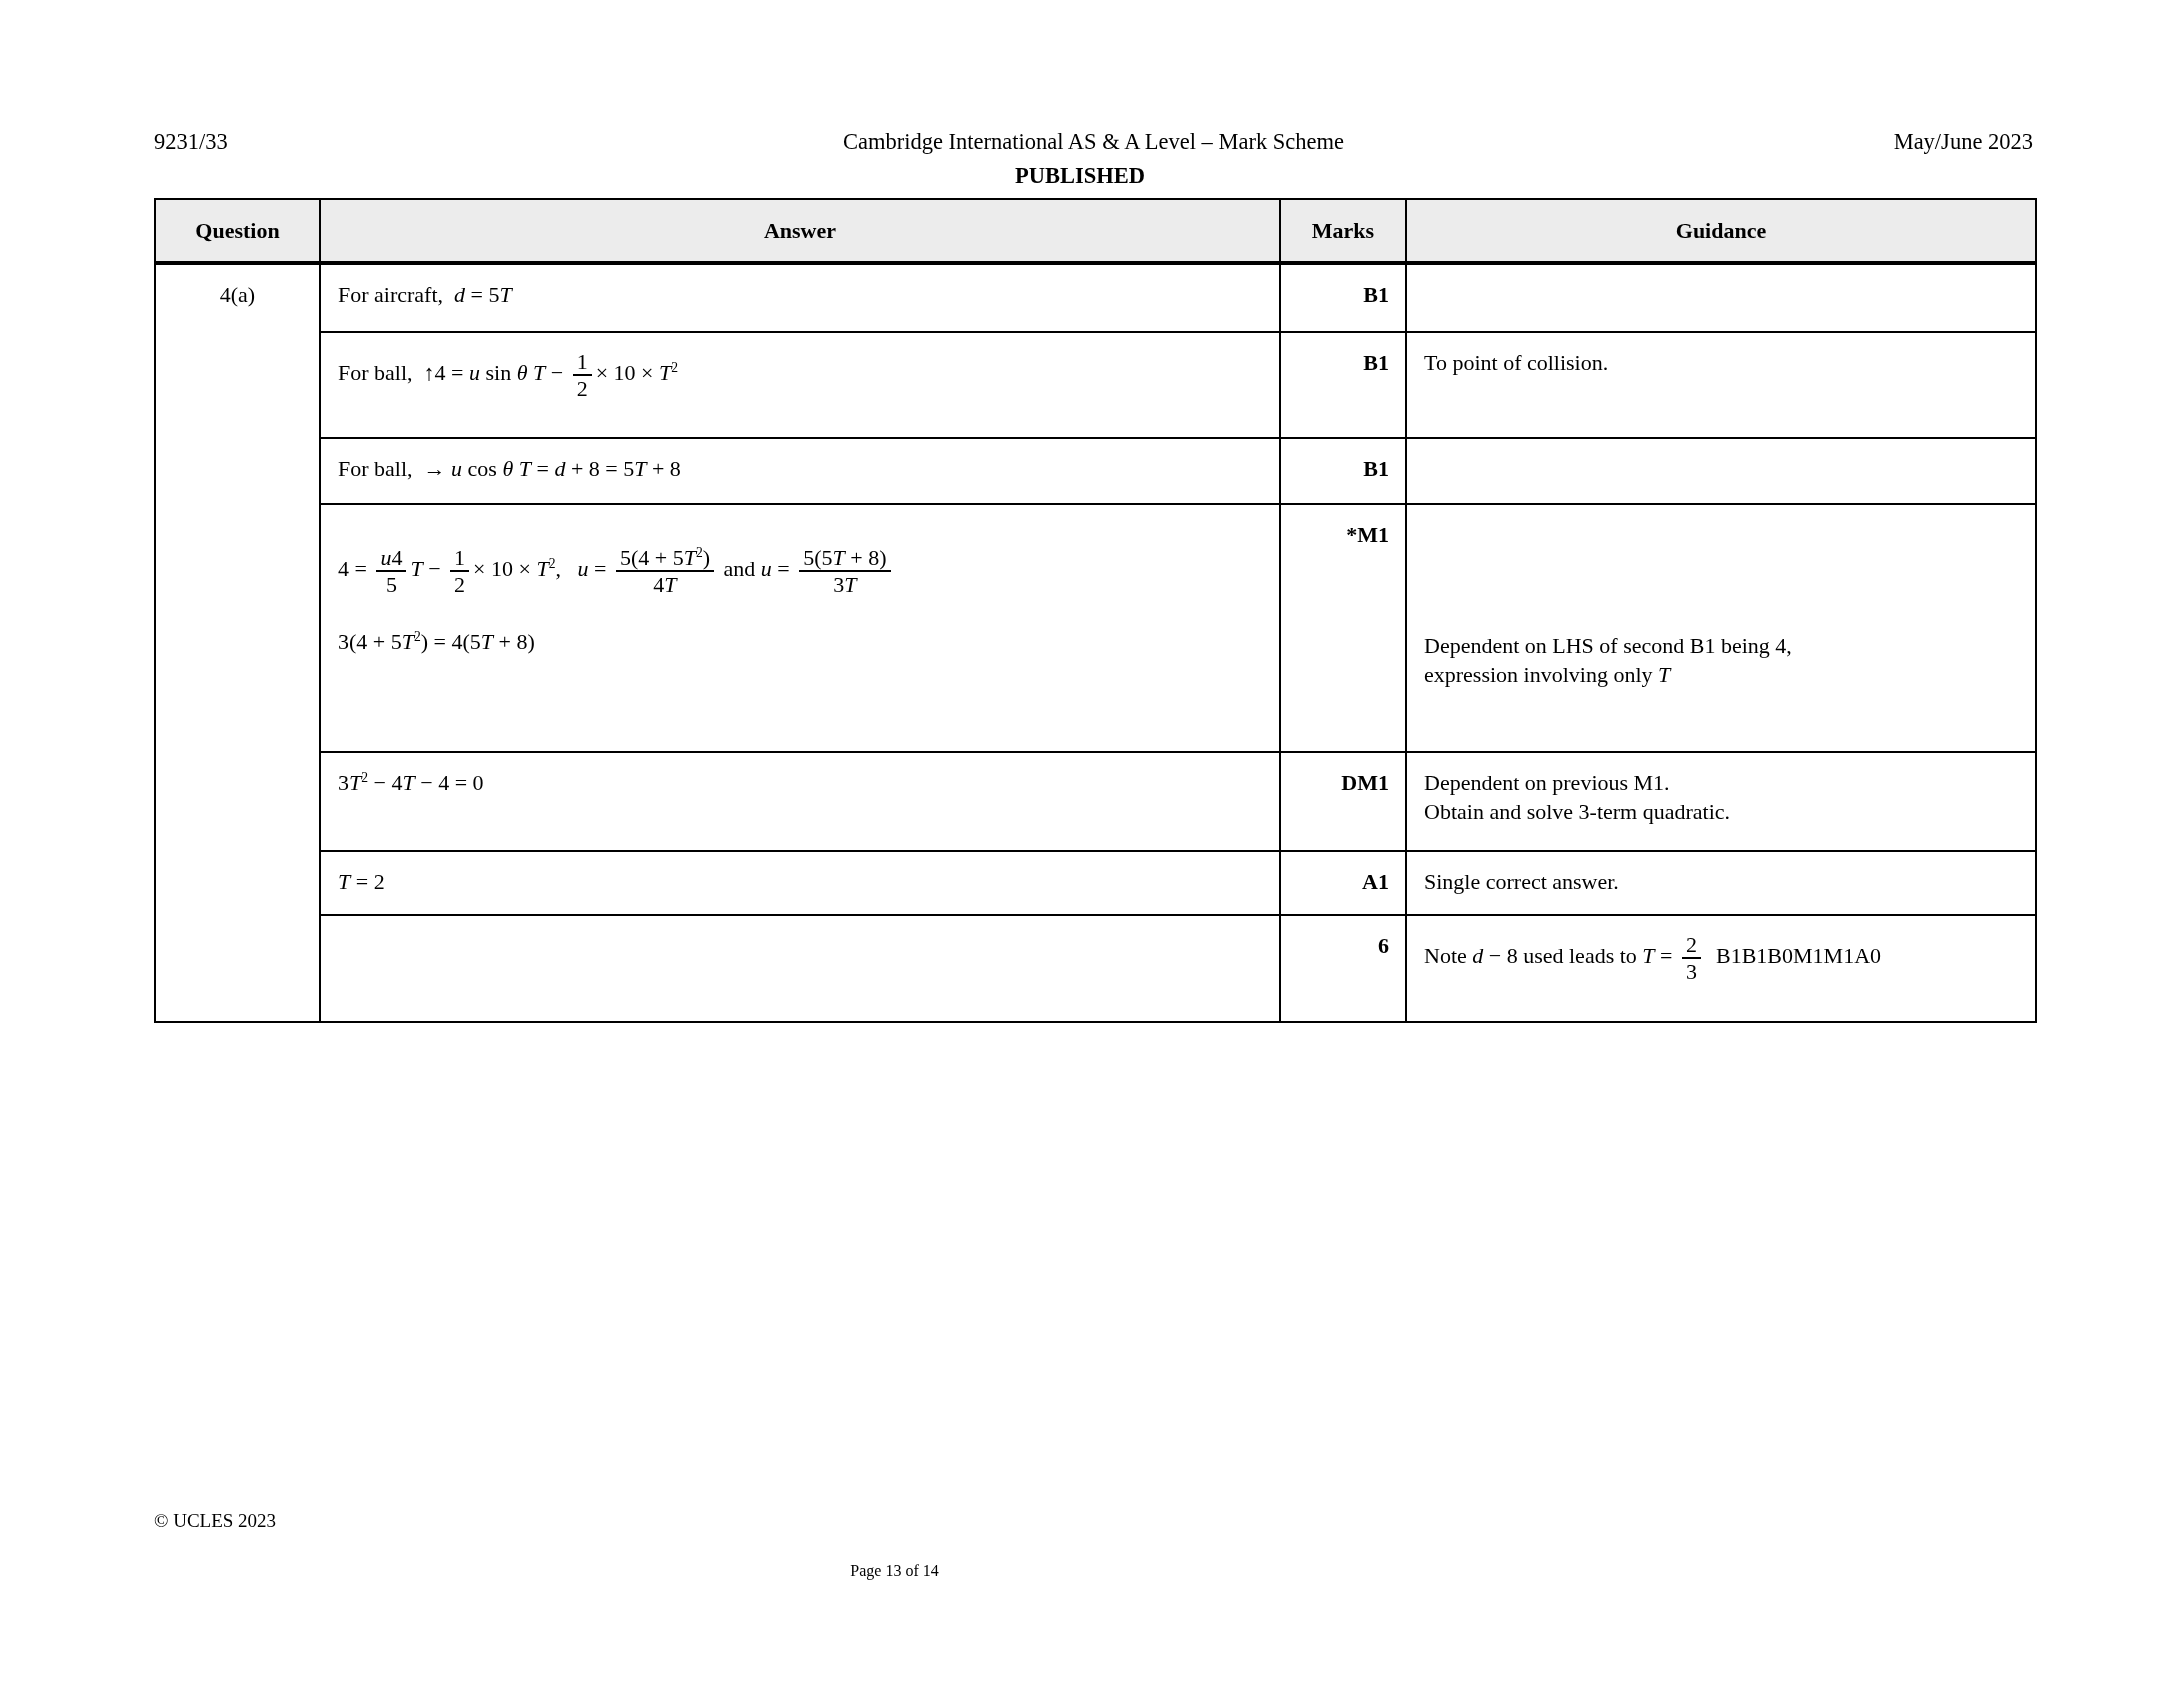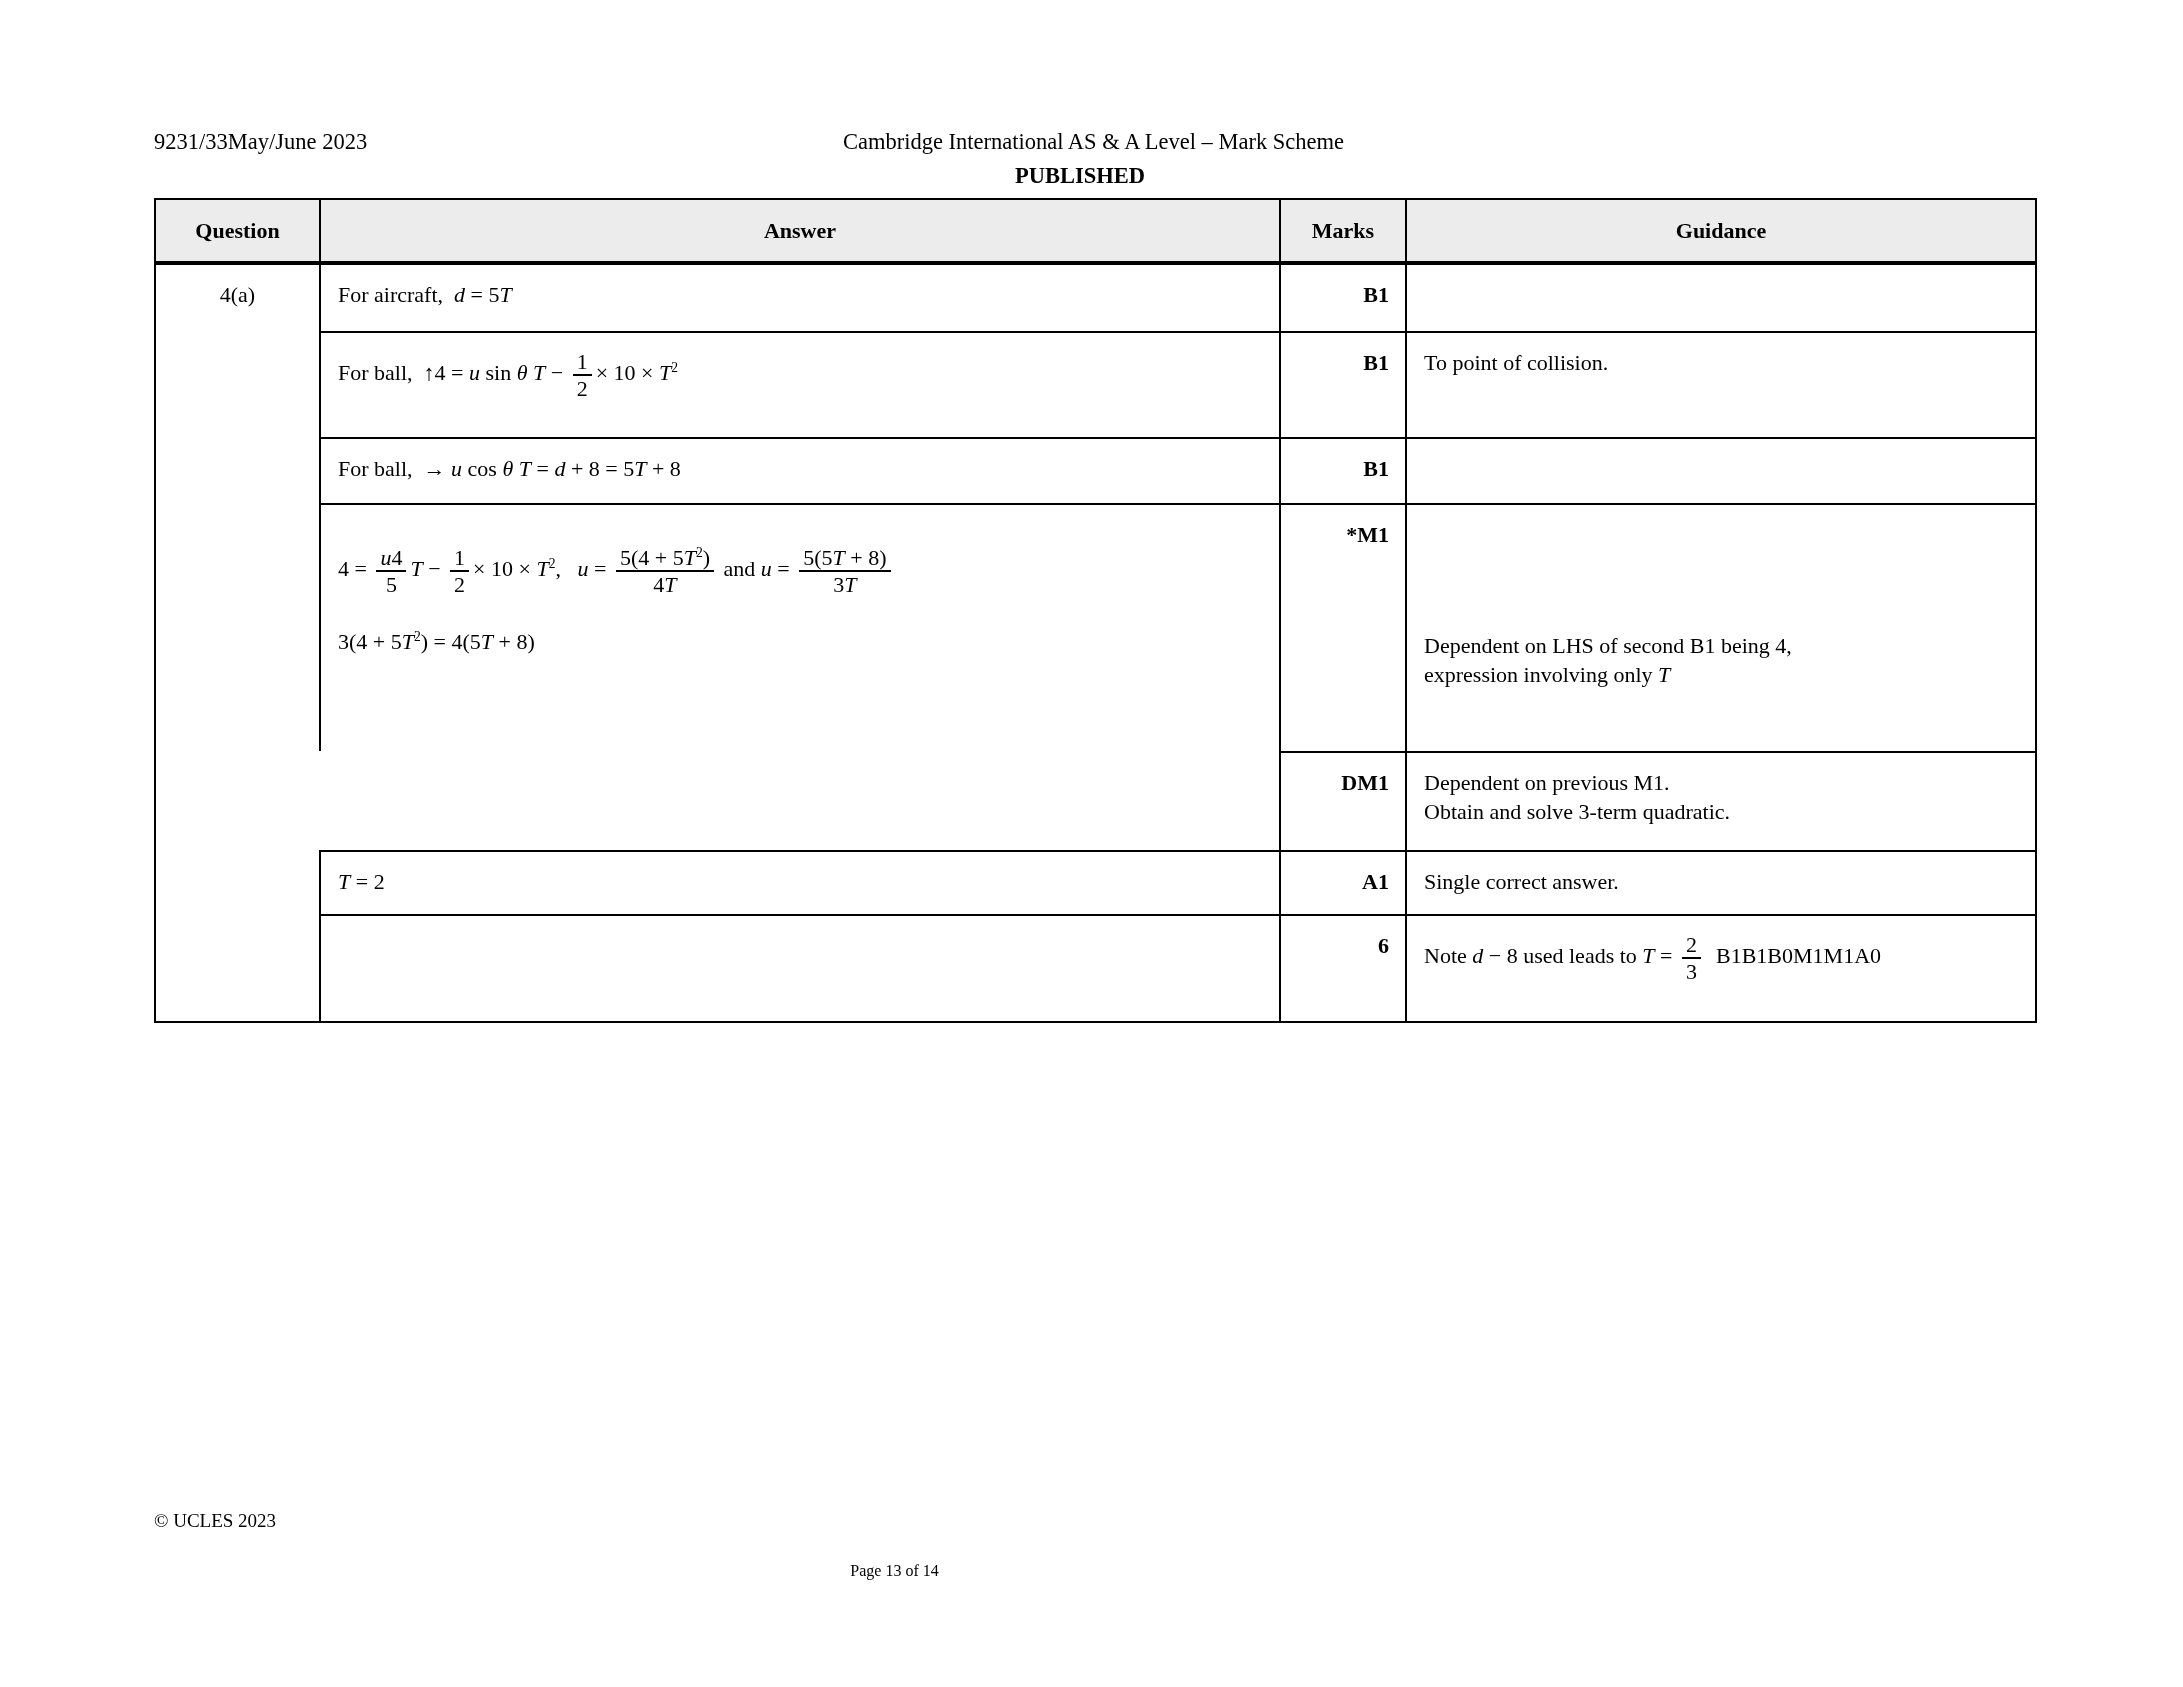--- a/index.html
+++ b/index.html
@@ -5,21 +5,21 @@
   html,body{margin:0;padding:0;}
   body{
     width:2183px;height:1687px;position:relative;
     background:#ffffff;color:#000;
     font-family:"Liberation Serif","DejaVu Serif",serif;
     font-size:22px;
   }
   
   .pagehead{
     position:absolute;left:154px;top:130px;width:1879px;
-    display:flex;justify-content:flex-start;align-items:flex-start;
+    display:flex;justify-content:space-between;align-items:flex-start;
     font-size:22.5px;line-height:1.1;
   }
   .pagehead .mid{position:absolute;left:0;right:0;text-align:center;}
   .published{
     position:absolute;left:0;top:163px;width:2160px;text-align:center;
     font-weight:bold;font-size:22.5px;
   }
   
   .mtable{
     position:absolute;left:154px;top:198px;
@@ -108,20 +108,23 @@
     <div class="math-line l3"><span>3(4 + 5</span><span class="it">T</span><sup>2</sup><span>) = 4(5</span><span class="it">T</span><span> + 8)</span></div>
   </div>
   <div class="cell mcell vline tline gc3 gr5">*M1</div>
   <div class="cell gcell vline tline gc4 gr5">
     <div class="guidance-low">
       <div class="math-line"><span>Dependent on LHS of second B1 being 4,</span></div>
       <div class="math-line"><span>expression involving only </span><span class="it">T</span></div>
     </div>
   </div>
 
+  <div class="cell acell vline tline gc2 gr6">
+    <div class="math-line"><span>3</span><span class="it">T</span><sup>2</sup><span> − 4</span><span class="it">T</span><span> − 4 = 0</span></div>
+  </div>
   <div class="cell mcell vline tline gc3 gr6">DM1</div>
   <div class="cell gcell vline tline gc4 gr6">
     <div class="math-line"><span>Dependent on previous M1.</span></div>
     <div class="math-line"><span>Obtain and solve 3-term quadratic.</span></div>
   </div>
 
   <div class="cell acell vline tline gc2 gr7">
     <div class="math-line"><span class="it">T</span><span> = 2</span></div>
   </div>
   <div class="cell mcell vline tline gc3 gr7">A1</div>

